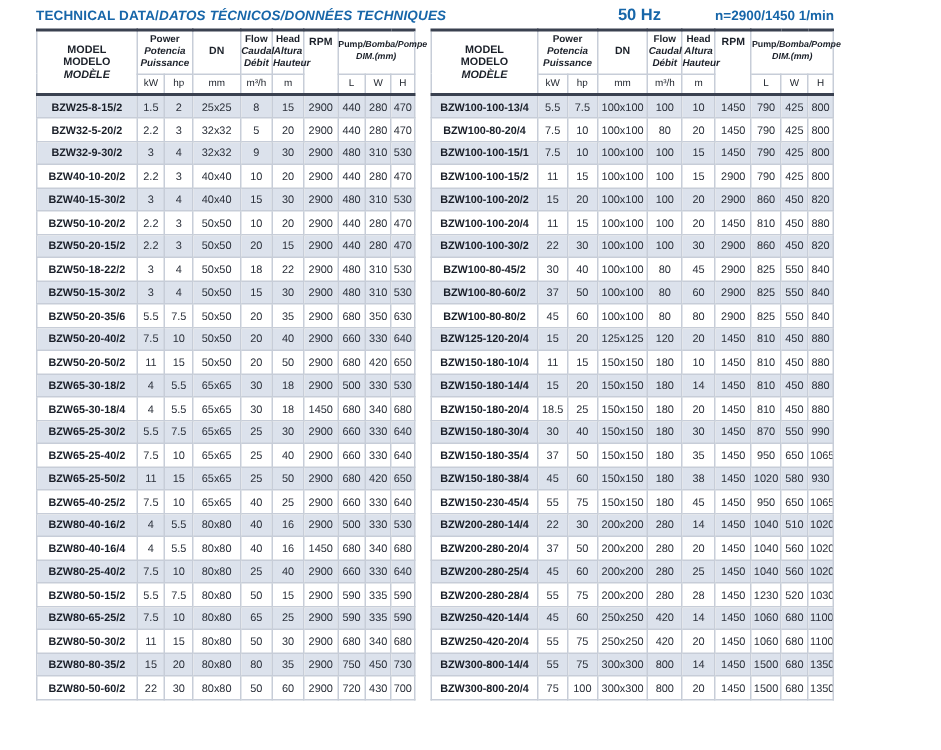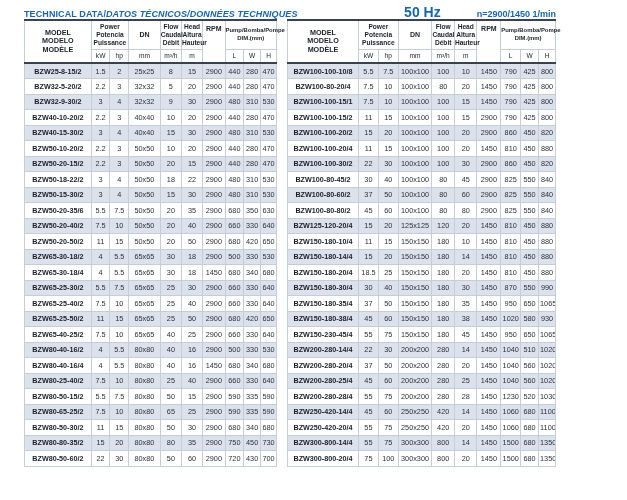--- a/index.html
+++ b/index.html
@@ -3,38 +3,38 @@
 <meta charset="utf-8">
 <style>
   * { margin:0; padding:0; box-sizing:border-box; }
   html,body { width:627px; height:500px; background:#ffffff;
     font-family:"Liberation Sans", sans-serif; color:#2b303a; }
   .page { width:563px; height:500px; padding:4px 7px 0 24px; background:#fff; }
 
   .topbar { display:flex; align-items:baseline; height:13px; margin-bottom:2px; }
   .title { font-size:9px; font-weight:bold; color:#1766a9; letter-spacing:.1px; white-space:nowrap; }
   .title .it { font-style:italic; }
-  .freq { margin-left:auto; font-size:14px; font-weight:bold; color:#1766a9; }
+  .freq { margin-left:auto; font-size:11px; font-weight:bold; color:#1766a9; }
   .speed { margin-left:36px; font-size:9px; font-weight:bold; color:#1766a9; }
 
   .tables { display:flex; gap:10px; }
   table { border-collapse:collapse; table-layout:fixed; }
   .tbl-left  { width:284px; }
   .tbl-right { width:302px; }
 
   col.c-model { width:26.5%; } col.c-kw { width:7.4%; }  col.c-hp { width:7.4%; }
   col.c-dn { width:12.6%; }    col.c-fl { width:8.4%; }  col.c-hd { width:8.4%; }
   col.c-rpm { width:8.9%; }    col.c-l { width:7.4%; }   col.c-w { width:6.7%; } col.c-h { width:6.3%; }
 
   thead { border-top:2px solid #3a4150; border-bottom:2px solid #3a4150; }
   thead th { border:1px solid #c7cdd8; background:#ffffff; color:#1b2029;
     font-size:6.6px; font-weight:bold; line-height:1.18; text-align:center;
     vertical-align:middle; padding:1px 0; }
   thead th .ln { display:block; }
-  thead th .it { }
+  thead th .it { font-style:italic; }
   thead .names { height:29px; }
   thead .units { height:14px; }
   thead .units th { font-weight:normal; font-size:6.6px; }
   th.rpm-th { vertical-align:top; padding-top:4px; font-size:7px; }
   th.model-th { font-size:7.2px; }
   th.dim-th { font-size:5.9px; line-height:1.25; }
   th.dn-th { font-size:7px; }
 
   tbody { border-bottom:1.5px solid #3a4150; }
   tbody td { border:1px solid #c7cdd8; height:15.5px; text-align:center;
@@ -473,21 +473,21 @@
           <th>mm</th>
           <th>m³/h</th>
           <th>m</th>
           <th>L</th>
           <th>W</th>
           <th>H</th>
         </tr>
       </thead>
       <tbody>
           <tr class="shaded">
-            <td class="model">BZW100-100-10/8</td>
+            <td class="model">BZW100-100-13/4</td>
             <td>5.5</td>
             <td>7.5</td>
             <td>100x100</td>
             <td>100</td>
             <td>10</td>
             <td>1450</td>
             <td>790</td>
             <td>425</td>
             <td>800</td>
           </tr>

